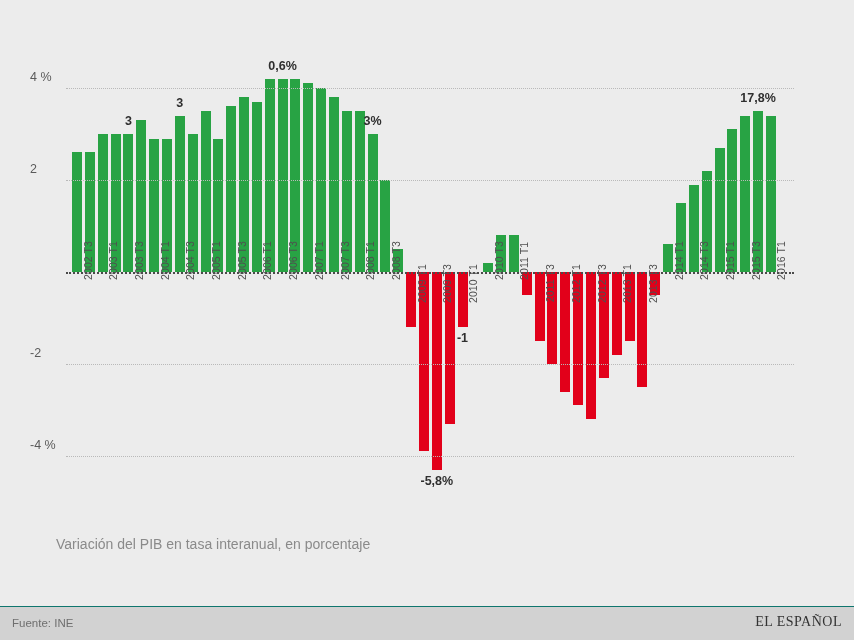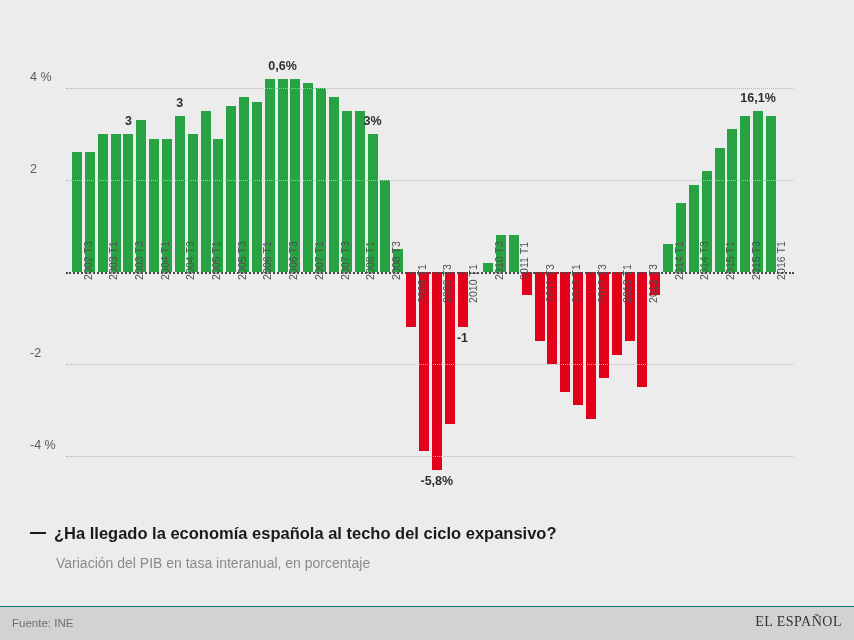--- a/index.html
+++ b/index.html
@@ -158,28 +158,25 @@
         <div class="xtick" style="left: 749.7px; top: 280px;">2015 T3</div>
         <div class="xtick" style="left: 775.4px; top: 280px;">2016 T1</div>
       </div>
     <div id="dlabels">
         <div class="dlabel" style="left: 128.4px; top: 114px; transform: translateX(-50%);">3</div>
         <div class="dlabel" style="left: 179.8px; top: 95.6px; transform: translateX(-50%);">3</div>
         <div class="dlabel" style="left: 282.6px; top: 58.8px; transform: translateX(-50%);">0,6%</div>
         <div class="dlabel" style="left: 372.55px; top: 114px; transform: translateX(-50%);">3%</div>
         <div class="dlabel" style="left: 436.8px; top: 473.8px; transform: translateX(-50%);">-5,8%</div>
         <div class="dlabel" style="left: 462.5px; top: 331.2px; transform: translateX(-50%);">-1</div>
-        <div class="dlabel" style="left: 758.05px; top: 91px; transform: translateX(-50%);">16,1%</div>
+        <div class="dlabel" style="left: 758.05px; top: 91px; transform: translateX(-50%);">17,8%</div>
       </div>
   </div>
 
   <div class="caption">
-    <div>
-      <span class="rule"></span><h1 class="headline">¿Ha llegado la economía española al techo del ciclo expansivo?</h1>
-    </div>
     <div class="subline">Variación del PIB en tasa interanual, en porcentaje</div>
   </div>
 
   <div class="footer">
     <div class="source">Fuente: INE</div>
     <div class="brand">EL ESPAÑOL</div>
   </div>
 
 </div>
 

